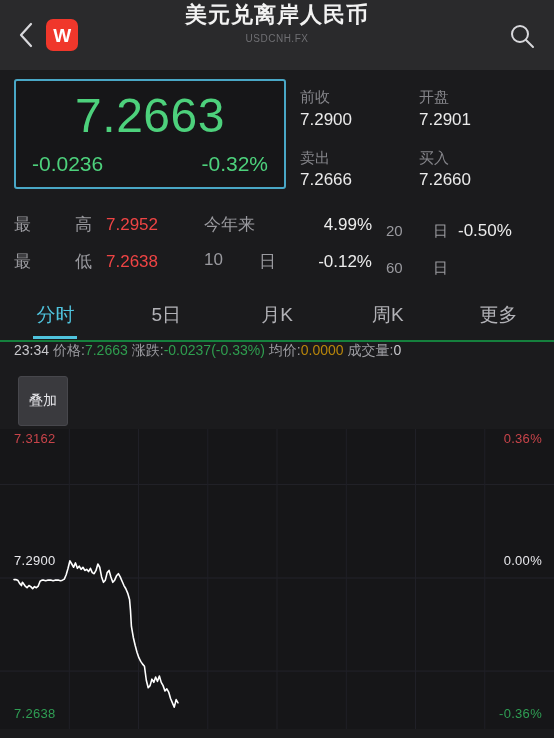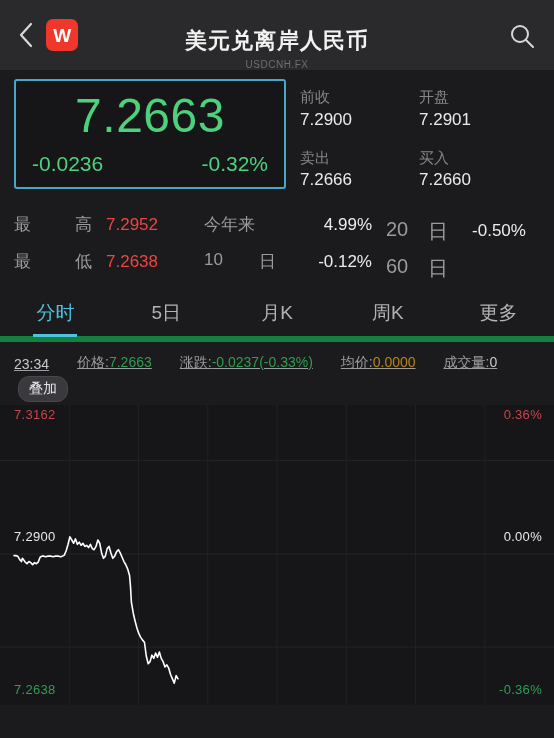--- a/index.html
+++ b/index.html
@@ -26,21 +26,21 @@
     background:#f0372b; display:flex; align-items:center;
     justify-content:center; flex:0 0 auto;
   }
   .logo-text {
     color:#fff; font-size:19px; font-weight:bold; line-height:1;
     letter-spacing:-0.5px;
   }
   .title-wrap {
     position:absolute; left:0; right:0; top:0; height:70px;
     display:flex; flex-direction:column; align-items:center;
-    justify-content:flex-end; pointer-events:none;
+    justify-content:flex-start; pointer-events:none;
   }
   .title-main { color:#f2f2f2; font-size:22px; font-weight:600; letter-spacing:1px; }
   .title-sub { color:#6f6f73; font-size:10px; margin-top:3px; letter-spacing:0.5px; }
   .search-btn {
     position:absolute; right:14px; top:18px; width:36px; height:36px;
     display:flex; align-items:center; justify-content:center; cursor:pointer;
   }
 
   
   .quote-area { display:flex; padding:9px 0 0 0; height:130px; }
@@ -63,56 +63,55 @@
   .stat-label { color:#85858a; font-size:15px; line-height:1.45; }
   .stat-value { color:#eaeaea; font-size:17px; line-height:1.45; }
 
   
   .table { padding:6px 14px 0 14px; }
   .trow { display:flex; align-items:center; height:37px; }
   .c-lbl  { width:92px; color:#9a9a9f; font-size:17px; display:flex; justify-content:space-between; padding-right:14px; }
   .c-val  { width:98px; color:#ef4444; font-size:17px; text-align:left; }
   .c-lbl2 { width:90px; color:#9a9a9f; font-size:17px; display:flex; justify-content:space-between; padding-right:18px; }
   .c-val2 { width:92px; color:#ececec; font-size:17px; text-align:right; padding-right:14px; }
-  .c-lbl3 { width:72px; color:#9a9a9f; font-size:20px; display:flex; justify-content:space-between; padding-right:10px;margin-top:14px; }
-  .c-val3 { flex:1; color:#ececec; font-size:17px; text-align:center;margin-top:13px; }
+  .c-lbl3 { width:72px; color:#9a9a9f; font-size:15px; display:flex; justify-content:space-between; padding-right:10px;margin-top:14px; }
+  .c-val3 { flex:1; color:#ececec; font-size:17px; text-align:left;margin-top:13px; }
 
   
   .tabs {
     display:flex; height:52px; align-items:center;
-    border-bottom:6px solid #15803d; margin-top:10px;
+    border-bottom:2px solid #15803d; margin-top:10px;
   }
   .tab {
     flex:1; text-align:center; color:#b2b2b7; font-size:19px;
     position:relative; height:52px; display:flex;
     align-items:center; justify-content:center; cursor:pointer;
   }
   .tab.active { color:#4fc3dd; }
   .tab.active::after {
     content:""; position:absolute; bottom:2px; left:50%;
     transform:translateX(-50%); width:44px; height:3px; background:#4fc3dd;
   }
 
   
   .infoline {
-    display:flex; align-items:flex-end; height:30px;
-    padding:0 14px; gap:28px; font-size:14px; color:#9c9ca1;
+    display:flex; align-items:flex-start; height:30px;
+    padding:0 14px; gap:4px; font-size:14px; color:#9c9ca1;
     white-space:nowrap;
-    text-decoration:underline;
   }
   .infoline .k { color:#9c9ca1; }
   .v-green { color:#2f9e4f; }
   .v-gold  { color:#b8860b; }
   .v-gray  { color:#c8c8cc; }
 
   
   .overlay-row { padding:4px 0 3px 18px; }
   .overlay-btn {
     display:inline-block; background:#3a3a3e; color:#e4e4e8;
-    font-size:14px; padding:3px 10px; border-radius:11px; cursor:pointer;
+    font-size:14px; padding:15px 10px; border-radius:3px; cursor:pointer;
     border:1px solid #47474c;
   }
 
   
   .chart {
     position:relative; width:554px; height:300px;
     background:#161618; overflow:hidden;
   }
   .chart svg { position:absolute; left:0; top:0; display:block; }
   .axl {

